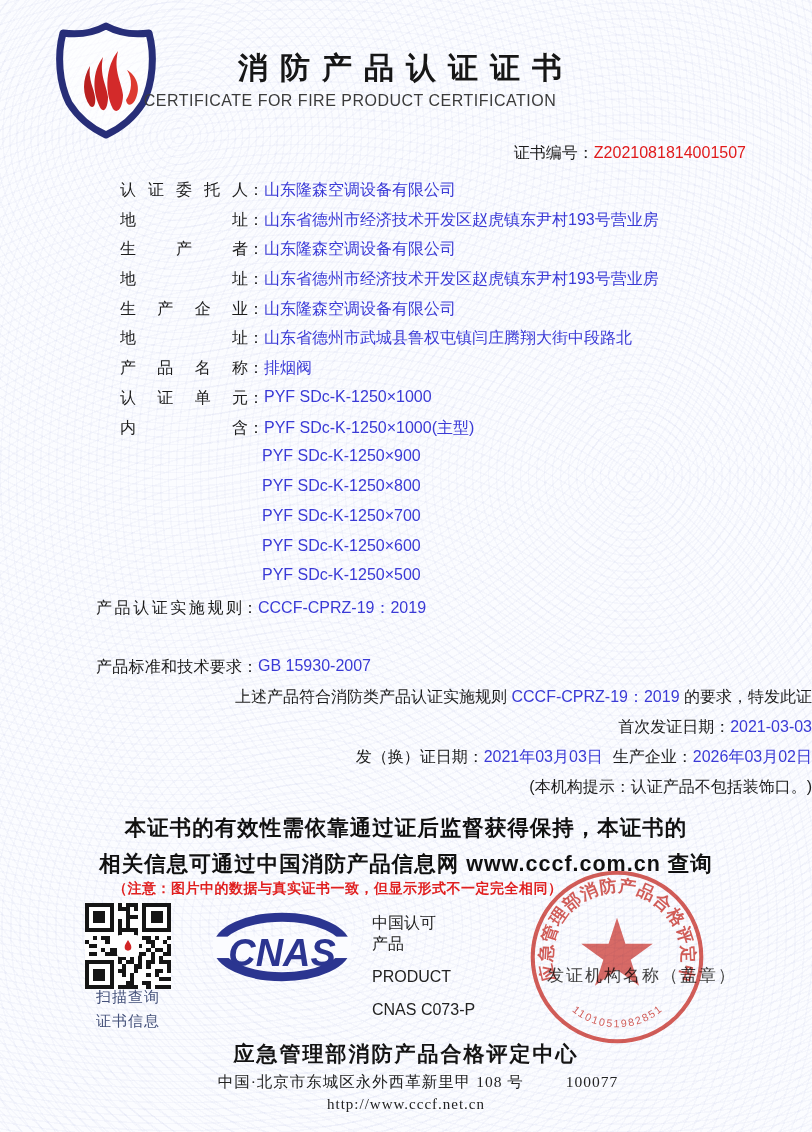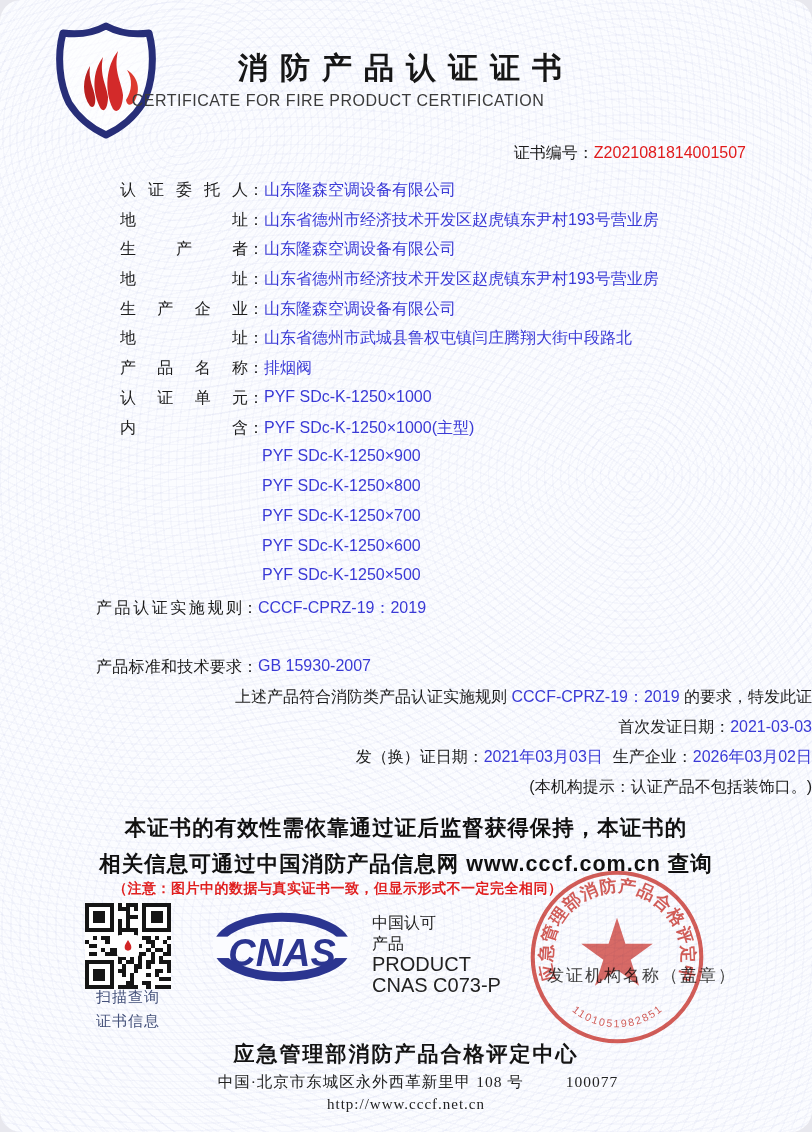--- a/index.html
+++ b/index.html
@@ -5,45 +5,44 @@
   html,body{margin:0;padding:0;background:#e8e8ee;}
   .page{
     position:relative;width:812px;height:1132px;overflow:hidden;
     background-color:#fbfcff;
     background-image:
       repeating-radial-gradient(circle at 22% 12%, rgba(130,140,205,.055) 0 1.5px, transparent 1.5px 7px),
       repeating-radial-gradient(circle at 78% 42%, rgba(130,140,205,.05) 0 1.5px, transparent 1.5px 8px),
       repeating-radial-gradient(circle at 38% 82%, rgba(130,140,205,.05) 0 1.5px, transparent 1.5px 9px);
     font-family:"Liberation Sans", sans-serif;
     color:#1c1c1c;
-    border-radius:21px;
   }
   .abs{position:absolute;}
   .title{top:48px;left:0;width:812px;text-align:center;font-size:30px;font-weight:bold;letter-spacing:12px;color:#161616;}
-  .subtitle{top:92px;left:4px;width:668px;text-align:center;font-size:16px;letter-spacing:.5px;color:#3a3a3a;}
+  .subtitle{top:92px;left:16px;width:668px;text-align:center;font-size:16px;letter-spacing:.5px;color:#3a3a3a;}
   .certno{top:143px;right:66px;font-size:16px;white-space:nowrap;}
   .red{color:#e11b1b;}
   .blue{color:#3a3ad6;}
   .frow{left:120px;height:24px;font-size:16px;white-space:nowrap;}
   .flabel{display:inline-block;width:128px;text-align:justify;text-align-last:justify;vertical-align:top;}
   .colon{display:inline-block;vertical-align:top;}
   .fval{color:#3a3ad6;vertical-align:top;}
   .model{left:262px;font-size:16px;color:#3a3ad6;white-space:nowrap;}
   .rrow{left:96px;font-size:16px;white-space:nowrap;}
   .rlabel{display:inline-block;width:146px;text-align:justify;text-align-last:justify;vertical-align:top;}
   .cline{left:0;width:812px;text-align:right;font-size:16px;white-space:nowrap;}
   .stmt{left:0;width:812px;text-align:center;font-size:21.5px;font-weight:bold;letter-spacing:1px;color:#111;}
   .notice{left:113px;font-size:14px;font-weight:bold;color:#e01f1f;letter-spacing:.5px;white-space:nowrap;}
   .qrwrap{left:85px;top:903px;width:86px;height:86px;background:#fff;padding:0;}
   .qrlogo{position:absolute;left:32px;top:32px;width:22px;height:22px;background:#fff;border-radius:3px;
           display:flex;align-items:center;justify-content:center;}
   .qrcap{left:73px;width:110px;text-align:center;font-size:15px;color:#44517a;letter-spacing:1px;}
   .accred{left:372px;top:912px;line-height:21px;color:#222;}
   .accred .cn{font-size:16px;font-family:"Liberation Serif",serif;}
-  .accred .en{font-size:20px;}
+  .accred .en{font-size:16px;margin-top:12px;}
   .overlayname{left:547px;top:964px;font-size:17px;letter-spacing:2px;color:#3f3f3f;
                font-family:"Liberation Serif",serif;white-space:nowrap;}
   .sealsvg{left:527px;top:867px;opacity:.82;mix-blend-mode:multiply;}
   .org{top:1040px;left:0;width:812px;text-align:center;font-size:21px;font-weight:bold;letter-spacing:2px;
        font-family:"Liberation Serif",serif;color:#141414;}
   .addr{top:1072px;left:12px;width:812px;text-align:center;font-size:15.5px;letter-spacing:1px;
         font-family:"Liberation Serif",serif;color:#222;}
   .addr .post{margin-left:42px;}
   .url{top:1096px;left:0;width:812px;text-align:center;font-size:15px;letter-spacing:1px;
        font-family:"Liberation Serif",serif;color:#222;}

